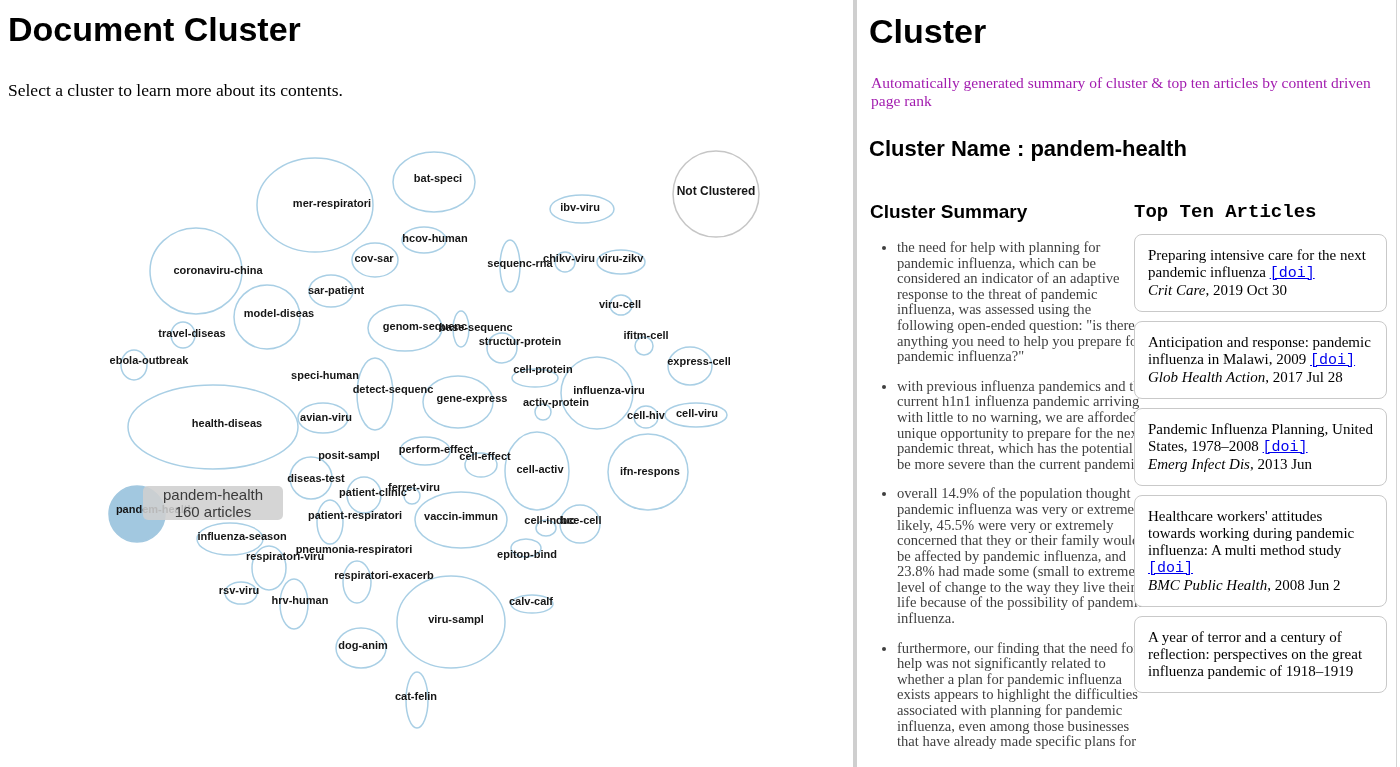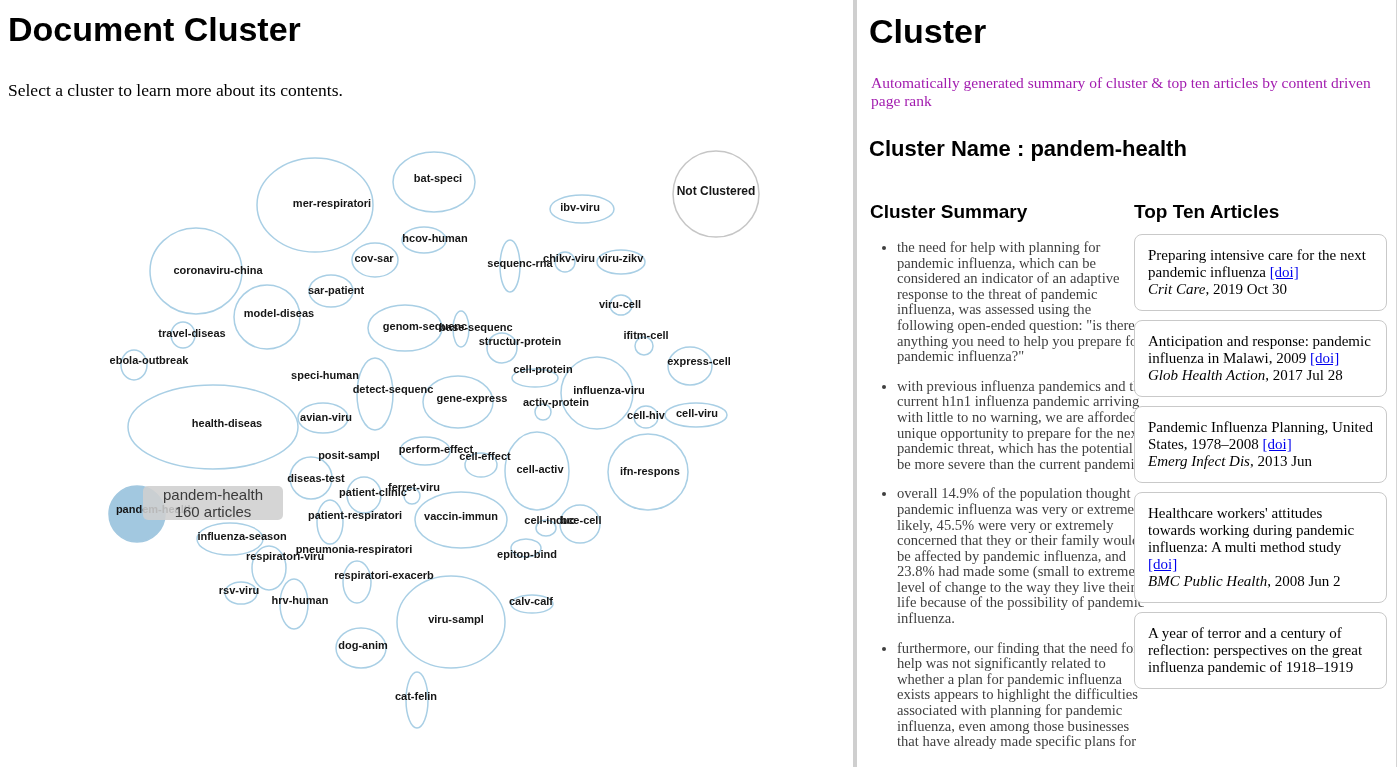--- a/index.html
+++ b/index.html
@@ -27,32 +27,32 @@
   .right-edge { position:absolute; left:1396px; top:0; width:1px; height:767px; background:#d5d5d5; }
   
   .right-title { position:absolute; left:869px; top:12px; margin:0;
     font-size:34px; font-weight:bold; }
   .right-sub { position:absolute; left:871px; top:74px; width:505px;
     font-family:"Liberation Serif", serif; font-size:15.5px; color:#a21caf; }
   .cluster-name { position:absolute; left:869px; top:136px; margin:0;
     font-size:22px; font-weight:bold; }
   .col-head { position:absolute; top:201px; margin:0; font-size:19px; font-weight:bold; }
   .col-head.summary { left:870px; }
-  .col-head.articles { left:1134px; }
+  .col-head.articles { left:1134px;font-family:Liberation Mono, monospace; }
   .bullets { position:absolute; left:870px; top:240px; width:252px; margin:0;
     padding-left:27px; font-family:"Liberation Serif", serif; font-size:14.6px;
     line-height:15.6px; color:#3f3f3f; }
   .bullets li { margin-bottom:14px; }
   .cards { position:absolute; left:1134px; top:234px; width:253px; }
   .card { box-sizing:border-box; width:253px; border:1px solid #c9c9c9; border-radius:8px;
     padding:12px 13px; margin-bottom:9px; background:#fff;
     font-family:"Liberation Serif", serif; font-size:15px; line-height:17px; }
   .card p { margin:0; }
   .card-meta { margin-top:0; }
-  a.doi { color:#0000EE; text-decoration:underline; }
+  a.doi { color:#0000EE; text-decoration:underline;font-family:Liberation Mono, monospace; }
 </style>
 </head>
 <body>
 
 <h1 class="left-title">Document Cluster</h1>
 <div class="left-sub">Select a cluster to learn more about its contents.</div>
 
 <svg class="chart" width="858" height="767">
     <g>
       <ellipse cx="315" cy="205" rx="58" ry="47" class="bubble"></ellipse>

